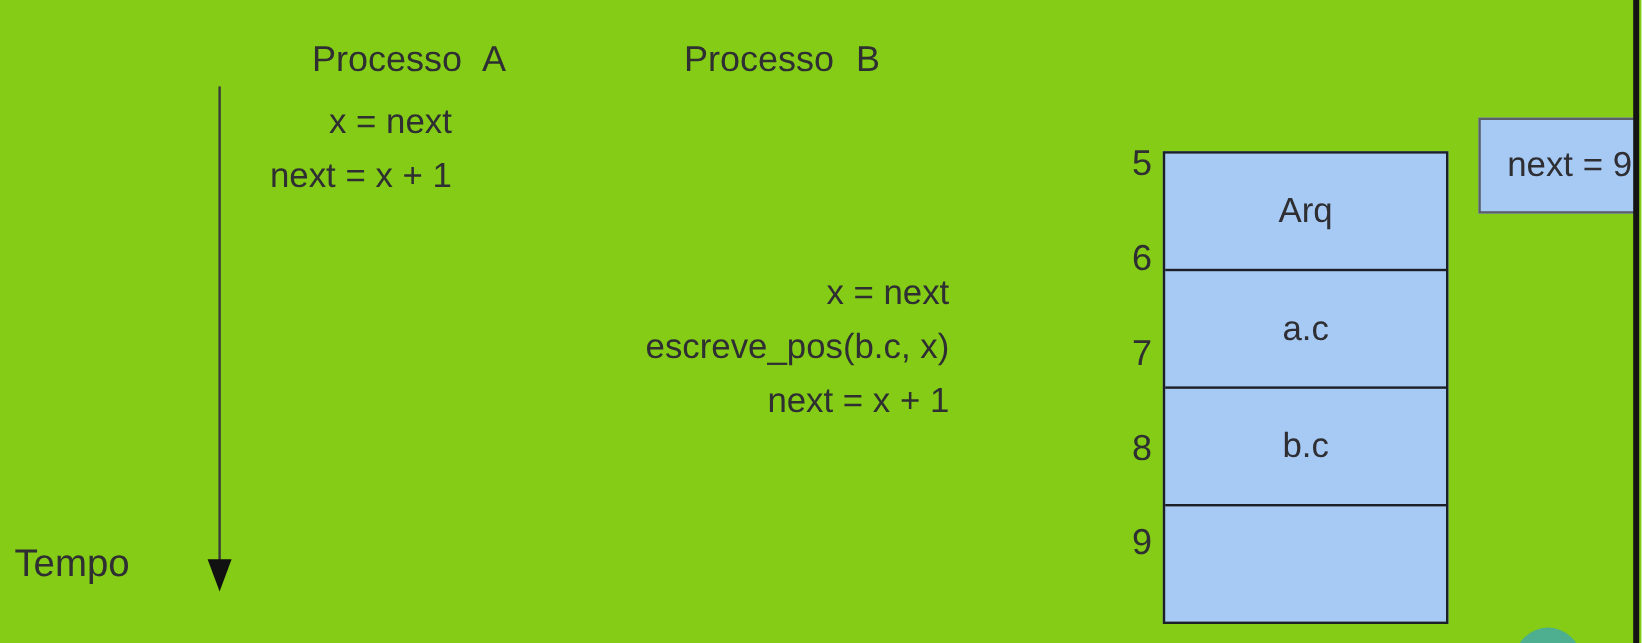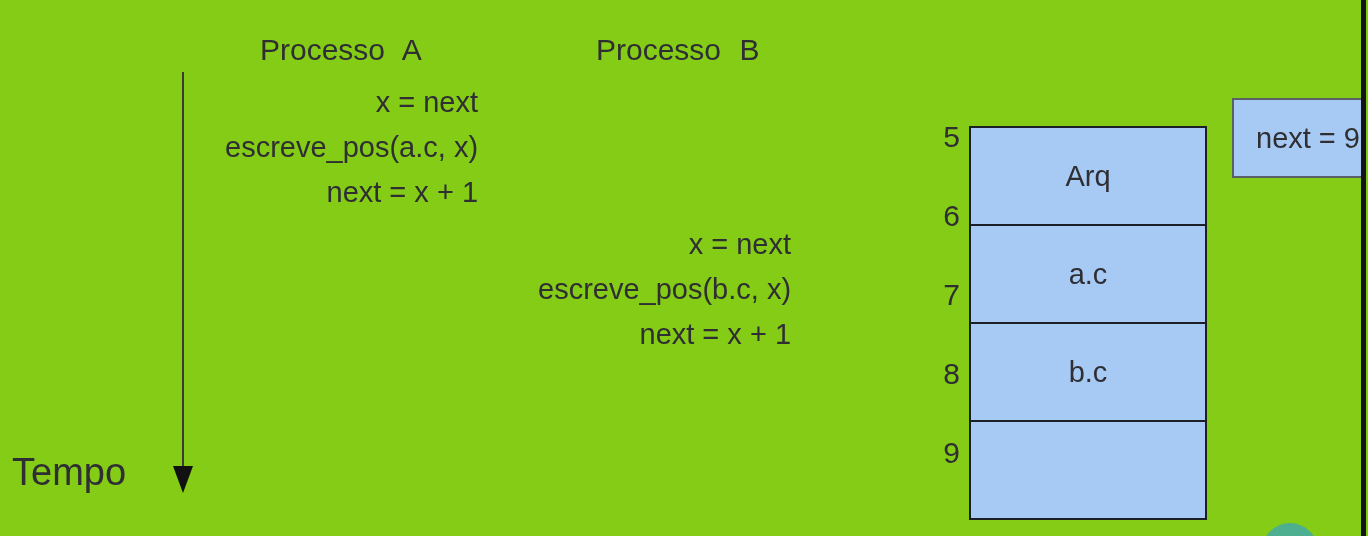--- a/index.html
+++ b/index.html
@@ -34,21 +34,21 @@
   }
   .time-arrowhead {
     left: 173px; top: 466px;
     width: 0; height: 0;
     border-left: 10px solid transparent;
     border-right: 10px solid transparent;
     border-top: 27px solid #111111;
   }
   .time-label {
     left: 12px; top: 451px;
-    font-size: 38px;
+    font-size: 32px;
   }
 
   
   .file-table {
     left: 969px; top: 98px;
     width: 238px; height: 394px;
     display: flex; flex-direction: column;
     border: 2px solid #1c2026;
     box-sizing: border-box;
     background: #a7caf4;
@@ -102,29 +102,28 @@
     border-radius: 50%;
     background: #4dae90;
   }
 </style>
 </head>
 <body>
 
 <div class="canvas">
 
   <div class="abs proc-header" style="left:260px; top:33px;">Processo A</div>
-  <div class="abs proc-header" style="left:570px; top:33px;margin-left:26px;">Processo B</div>
+  <div class="abs proc-header" style="left:570px; top:33px;">Processo B</div>
 
   <div class="abs time-line"></div>
   <div class="abs time-arrowhead"></div>
   <div class="abs time-label">Tempo</div>
 
   <div class="abs code-block" style="left:225px; top:80px;">
     <div class="code-line">x = next</div>
-    <div class="code-line">escreve_pos(a.c, x)</div>
     <div class="code-line">next = x + 1</div>
   </div>
 
   <div class="abs code-block" style="left:538px; top:222px;">
     <div class="code-line">x = next</div>
     <div class="code-line">escreve_pos(b.c, x)</div>
     <div class="code-line">next = x + 1</div>
   </div>
 
   <div class="abs row-labels">

